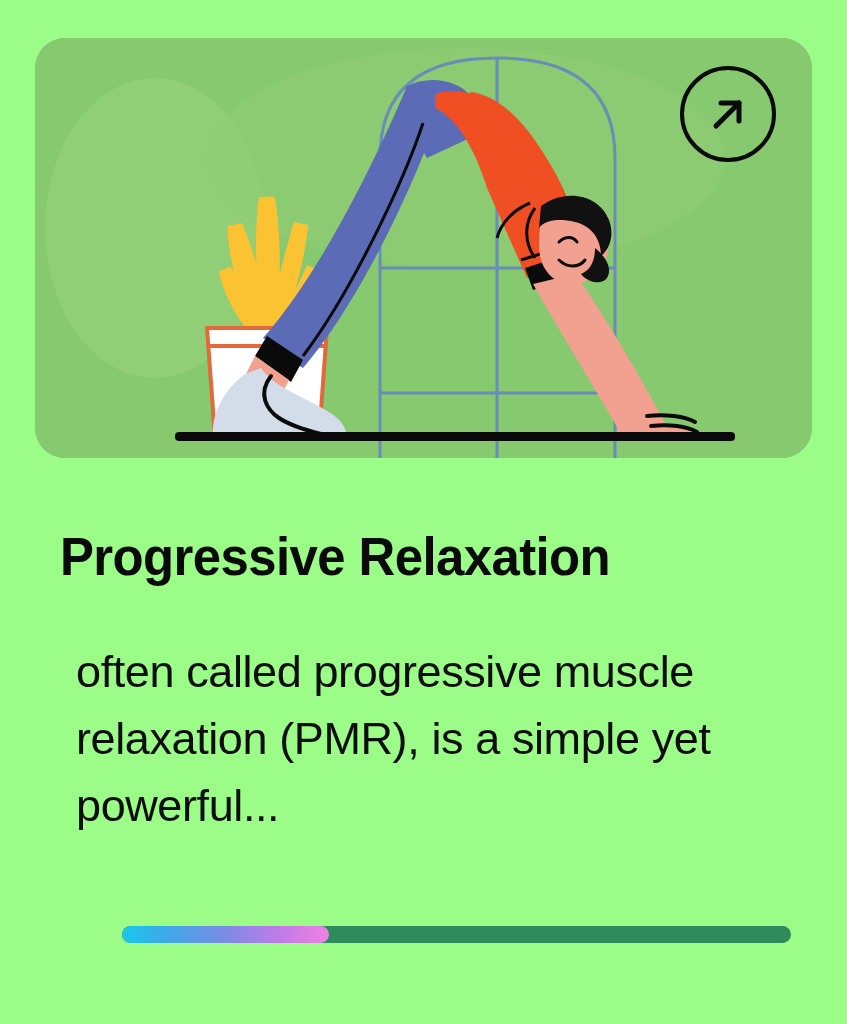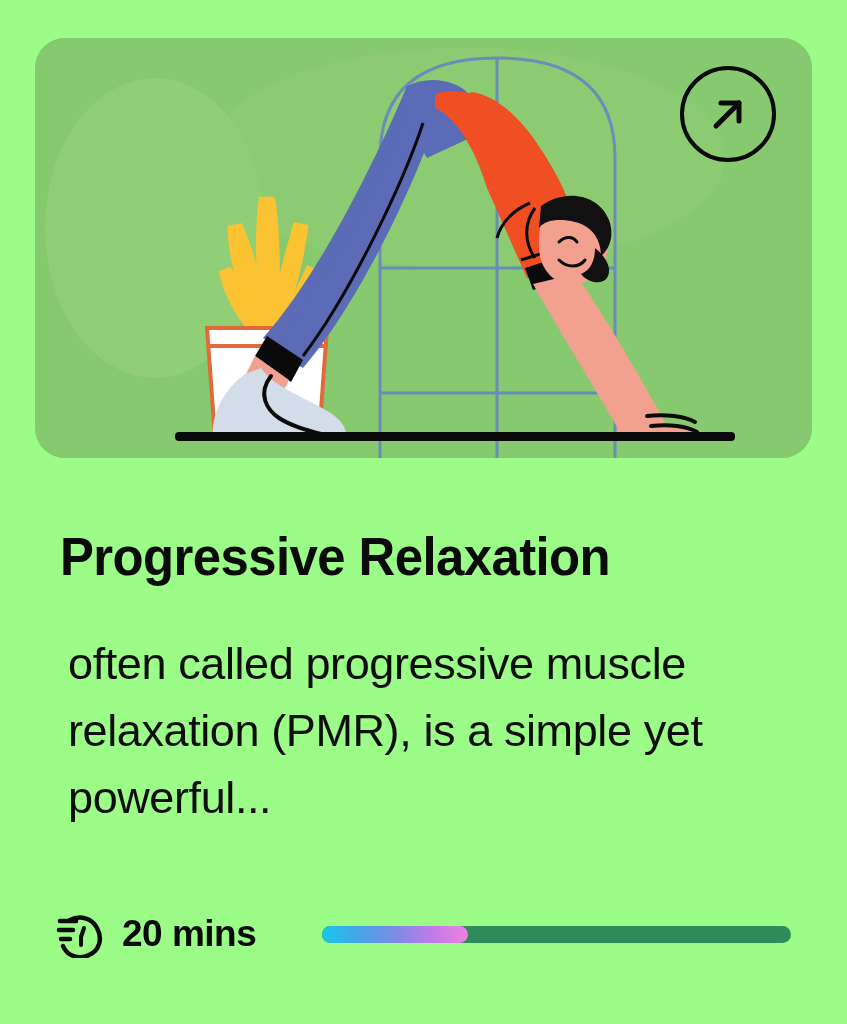--- a/index.html
+++ b/index.html
@@ -72,21 +72,21 @@
   .desc {
     position: absolute;
     left: 60px;
     top: 622px;
     width: 740px;
     font-size: 45px;
     line-height: 67px;
     font-weight: 400;
     color: #0D0D0D;
     letter-spacing: -0.4px;
-    margin: 8px;
+    margin: 16px;
   }
 
   .footer {
     position: absolute;
     left: 56px;
     right: 56px;
     top: 902px;
     height: 64px;
     display: flex;
     align-items: center;
@@ -217,33 +217,18 @@
     </svg>
   </button>
 </div>
 
 <h1 class="title">Progressive Relaxation</h1>
 
 <p class="desc">often called progressive muscle relaxation (PMR), is a simple yet powerful...</p>
 
 <div class="footer">
 
-  <div class="duration">
-    <svg class="timer-icon" width="48" height="48" viewBox="0 0 48 48" xmlns="http://www.w3.org/2000/svg">
-      <g stroke="#0A0A0A" stroke-width="4.5" fill="none" stroke-linecap="round">
-        <path d="M14 10 C24 5 36 8 41 18 C47 29 43 41 33 45 C23 50 11 46 7 36"></path>
-        <line x1="4" y1="11" x2="20" y2="11"></line>
-        <line x1="3" y1="20" x2="17" y2="20"></line>
-        <line x1="5" y1="29" x2="14" y2="29"></line>
-      </g>
-      <g stroke="#0A0A0A" stroke-width="4" fill="none" stroke-linecap="round">
-        <path d="M28 18 L25 27"></path>
-        <line x1="25" y1="27" x2="25" y2="35"></line>
-      </g>
-    </svg>
-    <span class="duration-label">20 mins</span>
-  </div>
 
   <div class="progress">
     <div class="progress-fill" style="width: 31%;"></div>
   </div>
 
 </div>
 
 </body></html>

